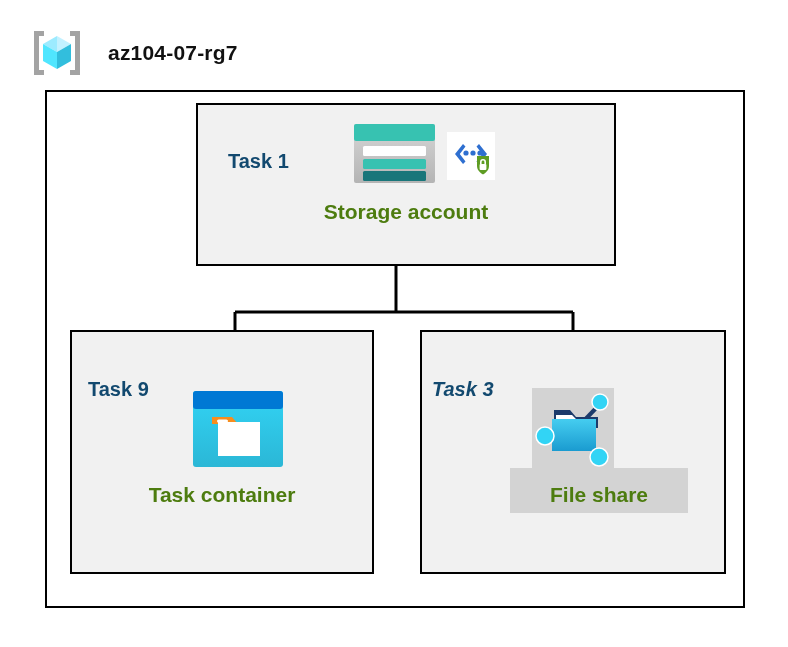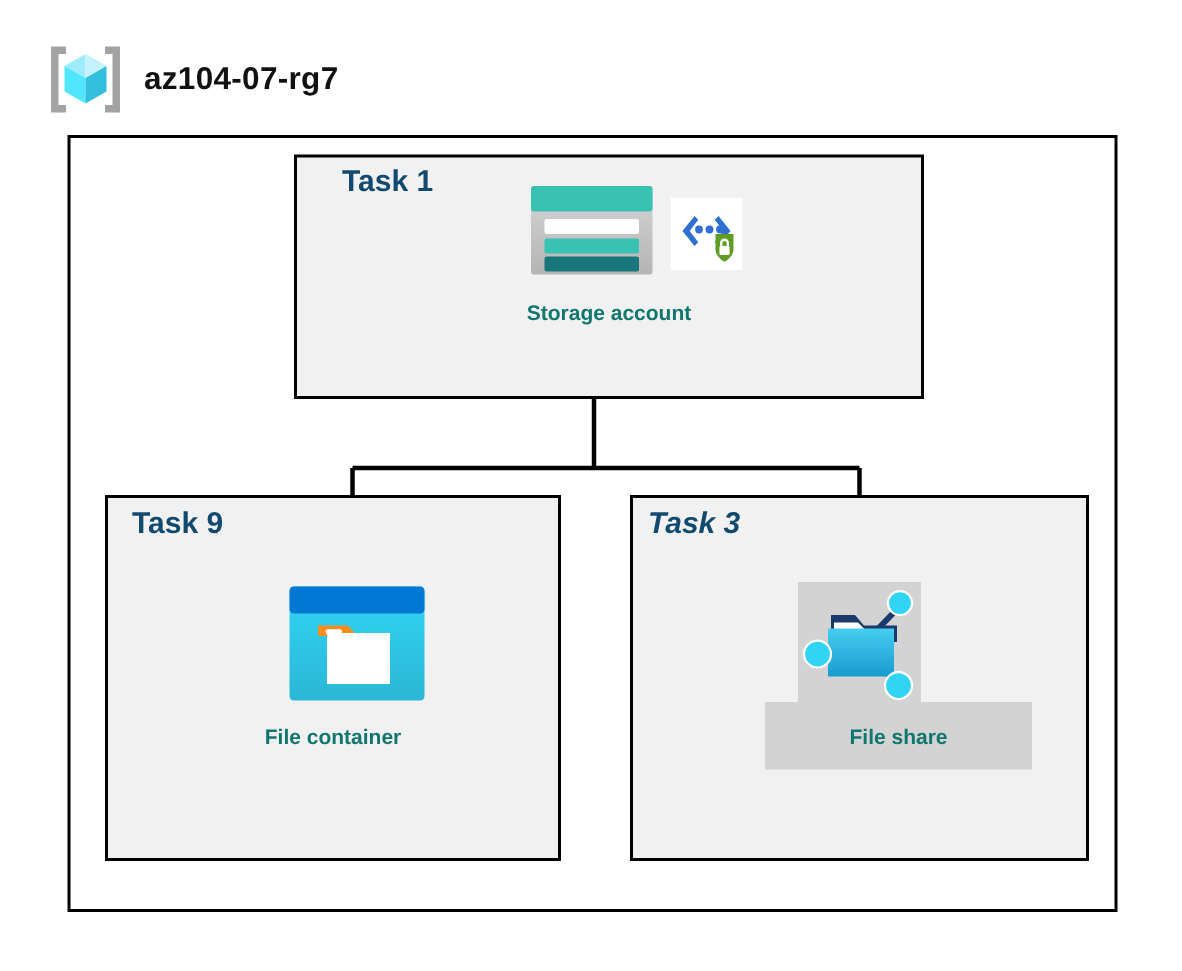--- a/index.html
+++ b/index.html
@@ -22,21 +22,21 @@
     height: 647px;
   }
 
   
   .rg-header {
     position: absolute;
     left: 30px;
     top: 28px;
     display: flex;
     align-items: center;
-    gap: 12px;
+    gap: 24px;
   }
   .rg-icon {
     width: 54px;
     height: 50px;
     display: block;
   }
   .rg-title {
     font-size: 21px;
     font-weight: bold;
     color: #111111;
@@ -66,31 +66,32 @@
   #task1-box { left: 196px; top: 103px; width: 420px; height: 163px; }
   #task2-box { left: 70px;  top: 330px; width: 304px; height: 244px; }
   #task3-box { left: 420px; top: 330px; width: 306px; height: 244px; }
 
   .task-label {
     position: absolute;
     font-size: 20px;
     font-weight: bold;
     color: #12496f;
     white-space: nowrap;
+    margin-top: 40px;
   }
   #task1-label { left: 228px; top: 110px; }
   #task2-label { left: 88px;  top: 338px; }
   #task3-label { left: 432px; top: 338px; font-style: italic; }
 
   
   .node-label {
     position: absolute;
-    font-size: 14px;
+    font-size: 21px;
     font-weight: bold;
-    color: #0f766e;
+    color: #4d7c0f;
     white-space: nowrap;
     text-align: center;
   }
   #storage-label { left: 196px; top: 200px; width: 420px; }
   #blob-label    { left: 70px;  top: 483px; width: 304px; }
   #fileshare-label {
     left: 510px; top: 483px; width: 178px;
   }
 
   
@@ -198,21 +199,21 @@
     </defs>
     <rect x="1" y="1" width="90" height="76" rx="3" fill="url(#blobBody)"></rect>
     <rect x="1" y="1" width="90" height="18" rx="3" fill="#0078d4"></rect>
 
     <path d="M20 27 L40 27 L46 34 L20 34 Z" fill="#f78d1e"></path>
     <rect x="25" y="29.5" width="11" height="3.2" rx="1.6" fill="#ffffff"></rect>
 
     <rect x="26" y="32" width="42" height="34" fill="#ffffff"></rect>
   </svg>
 
-  <div class="node-label" id="blob-label">File container</div>
+  <div class="node-label" id="blob-label">Task container</div>
 
   <div class="task-box" id="task3-box"></div>
   <div class="task-label" id="task3-label">Task 3</div>
 
   <div class="sel-hl" id="fs-hl-icon"></div>
   <div class="sel-hl" id="fs-hl-label"></div>
 
   <svg class="icon-abs" id="fileshare-icon" viewBox="0 0 82 82">
     <defs>
       <linearGradient id="fsFolder" x1="0" y1="0" x2="0" y2="1">

